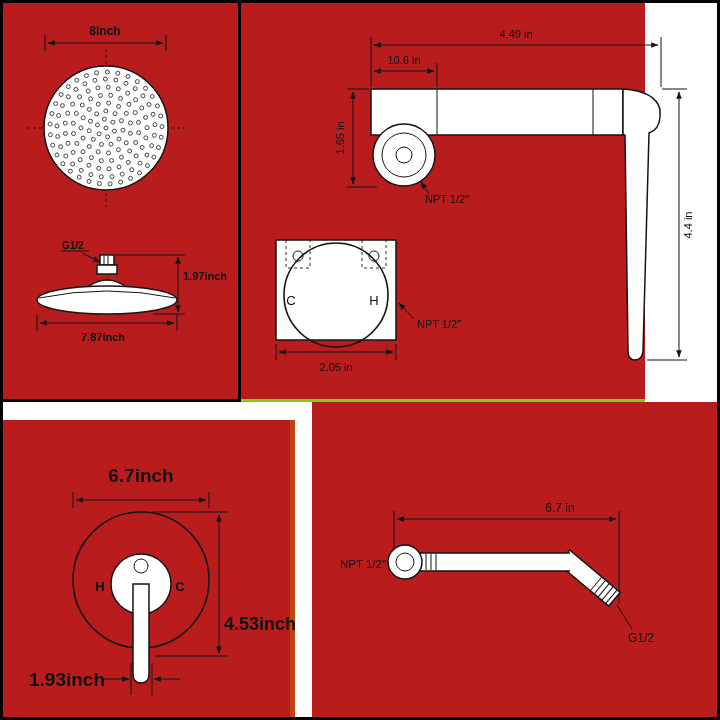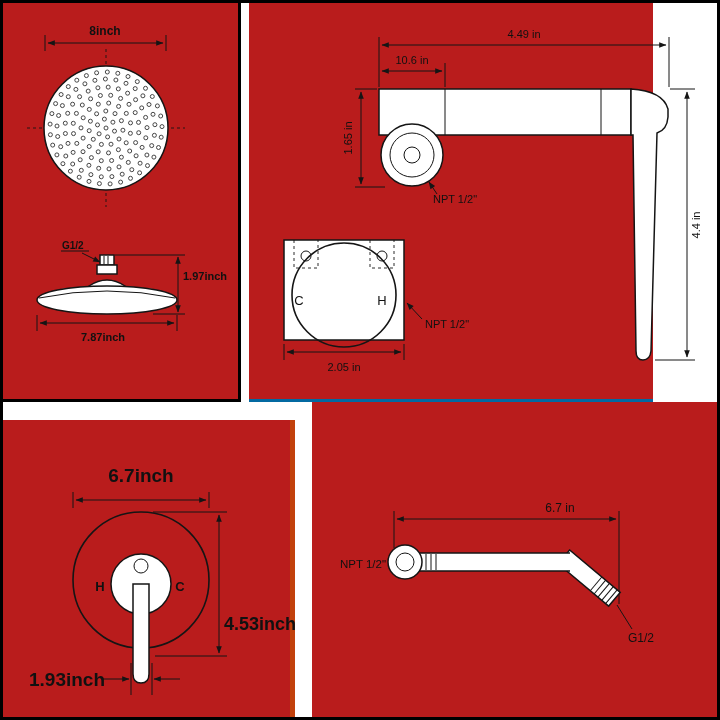--- a/index.html
+++ b/index.html
@@ -1,21 +1,21 @@
 <!DOCTYPE html>
 <html><head>
 <meta charset="utf-8">
 <style>
   html,body{margin:0;padding:0;background:#fff;}
   .canvas{position:relative;width:720px;height:720px;box-sizing:border-box;
           border:3px solid #000;background:#fff;overflow:hidden;
           font-family:"Liberation Sans","DejaVu Sans",sans-serif;}
   .panel{position:absolute;box-sizing:border-box;background:#b91c1c;}
   .p-tl{left:0;top:0;width:238px;height:399px;border-right:3px solid #000;border-bottom:3px solid #000;}
-  .p-tr{left:246px;top:0;width:404px;height:399px;border-bottom:3px solid #0369a1;}
+  .p-tr{left:238px;top:0;width:404px;height:399px;border-bottom:3px solid #84cc16;}
   .p-bl{left:0;top:417px;width:292px;height:315px;border-right:5px solid #c2410c;}
   .p-br{left:309px;top:399px;width:474px;height:315px;}
   svg{display:block;}
   .ln{stroke:#151515;stroke-width:1;fill:none;}
   .ln2{stroke:#151515;stroke-width:1.6;fill:none;}
   .shape{stroke:#151515;stroke-width:1.5;fill:#fff;}
   .dash2{stroke:#151515;stroke-width:0.9;fill:none;stroke-dasharray:3 3;}
   .dim{stroke:#151515;stroke-width:1;fill:none;}
   text{font-family:"Liberation Sans","DejaVu Sans",sans-serif;fill:#111;}
   #head-dots circle{fill:none;stroke:#333;stroke-width:0.9;}

